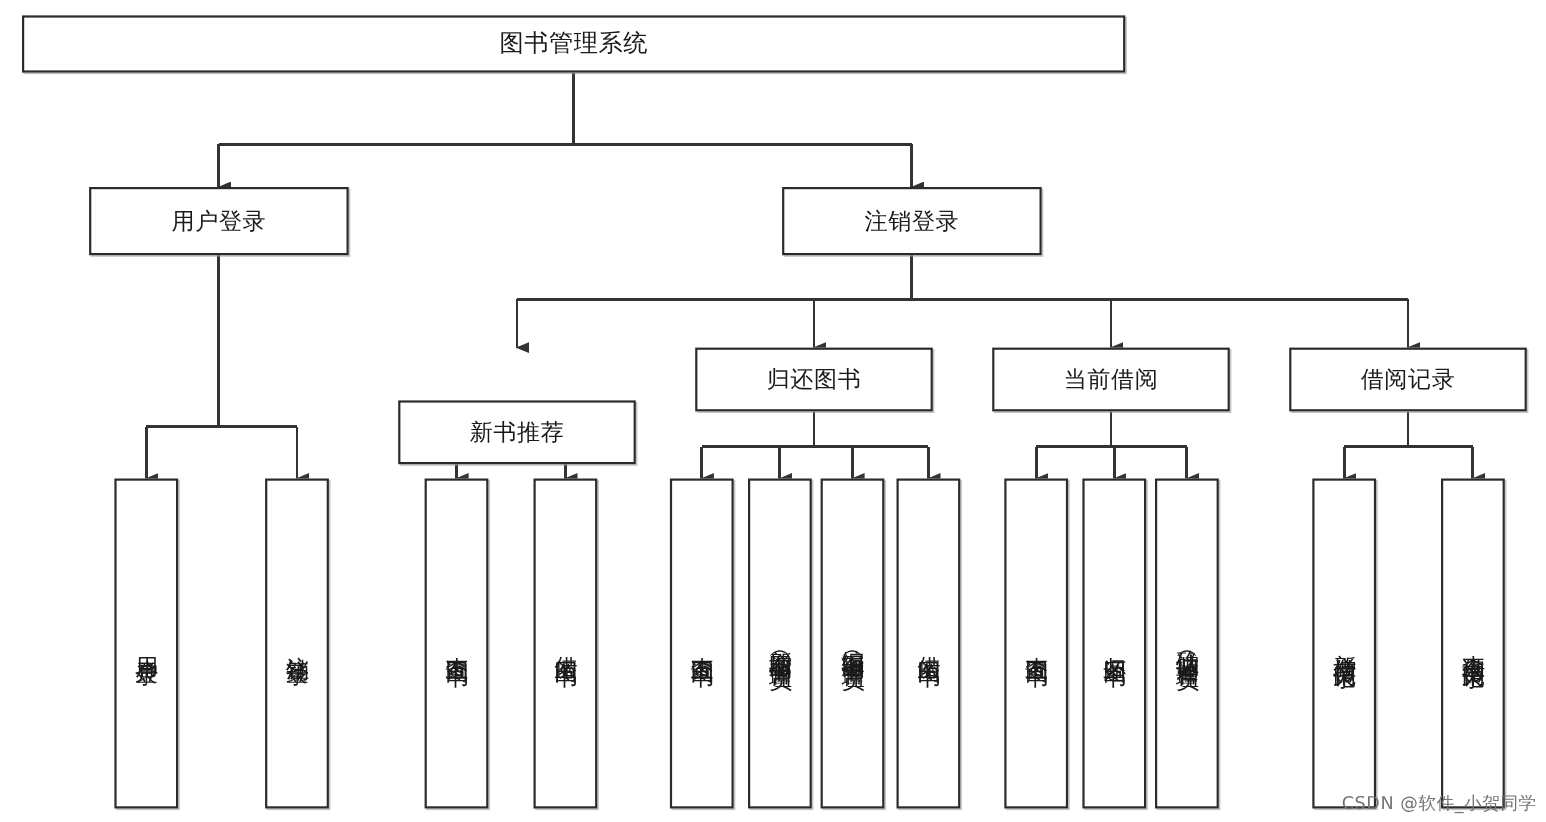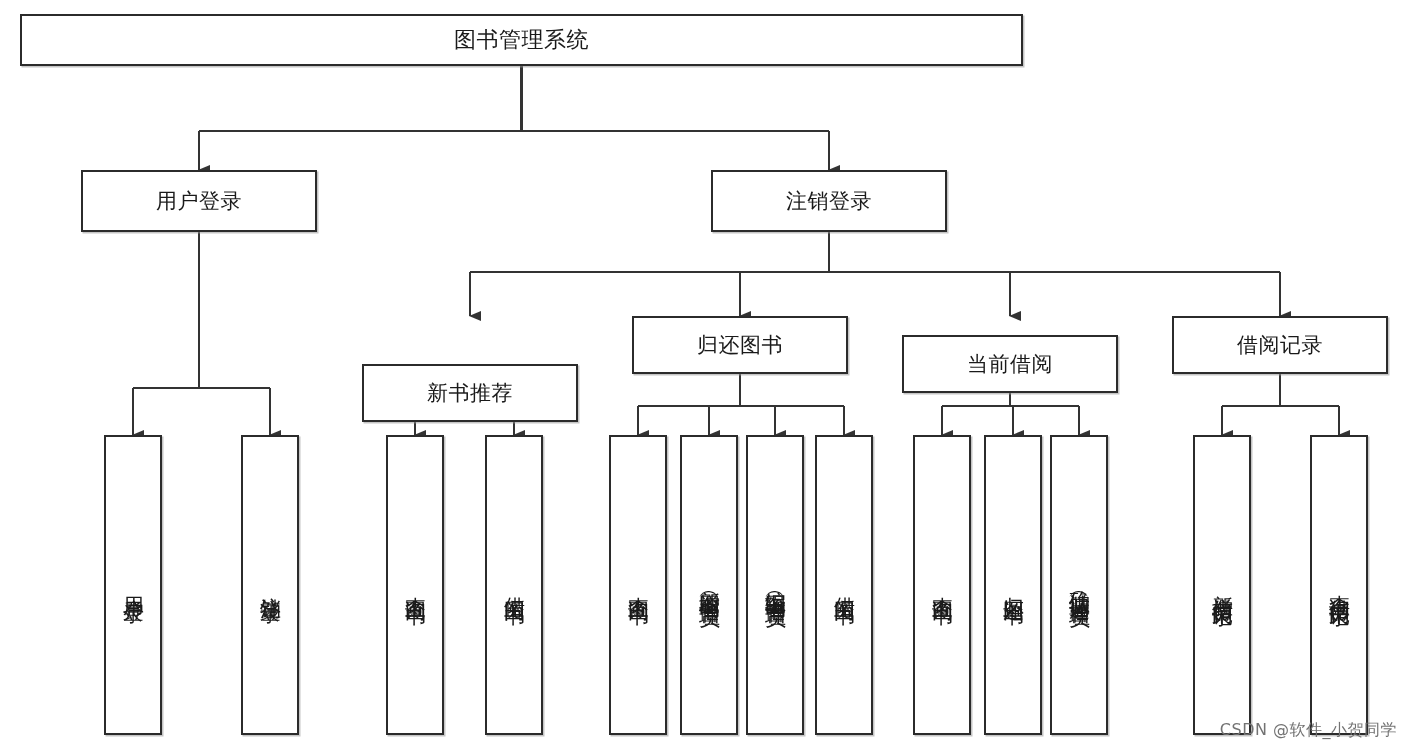--- a/index.html
+++ b/index.html
@@ -130,21 +130,21 @@
       </div>
       <div class="node-box level2" style="left: 711px; top: 170px; width: 236px; height: 62px;">
         <span class="node-label">注销登录</span>
       </div>
       <div class="node-box level3" style="left: 362px; top: 316px; width: 216px; height: 58px; margin-top: 48px;">
         <span class="node-label">新书推荐</span>
       </div>
       <div class="node-box level3" style="left: 632px; top: 316px; width: 216px; height: 58px;">
         <span class="node-label">归还图书</span>
       </div>
-      <div class="node-box level3" style="left: 902px; top: 316px; width: 216px; height: 58px; margin-top: 19px;">
+      <div class="node-box level3" style="left: 902px; top: 316px; width: 216px; height: 58px;">
         <span class="node-label">当前借阅</span>
       </div>
       <div class="node-box level3" style="left: 1172px; top: 316px; width: 216px; height: 58px; font-family: Liberation Serif, serif;">
         <span class="node-label">借阅记录</span>
       </div>
       <div class="node-box level4 vertical" style="left: 104px; top: 435px; width: 58px; height: 300px;">
         <span class="node-label">用户登录</span>
       </div>
       <div class="node-box level4 vertical" style="left: 241px; top: 435px; width: 58px; height: 300px;">
         <span class="node-label">注销登录</span>

